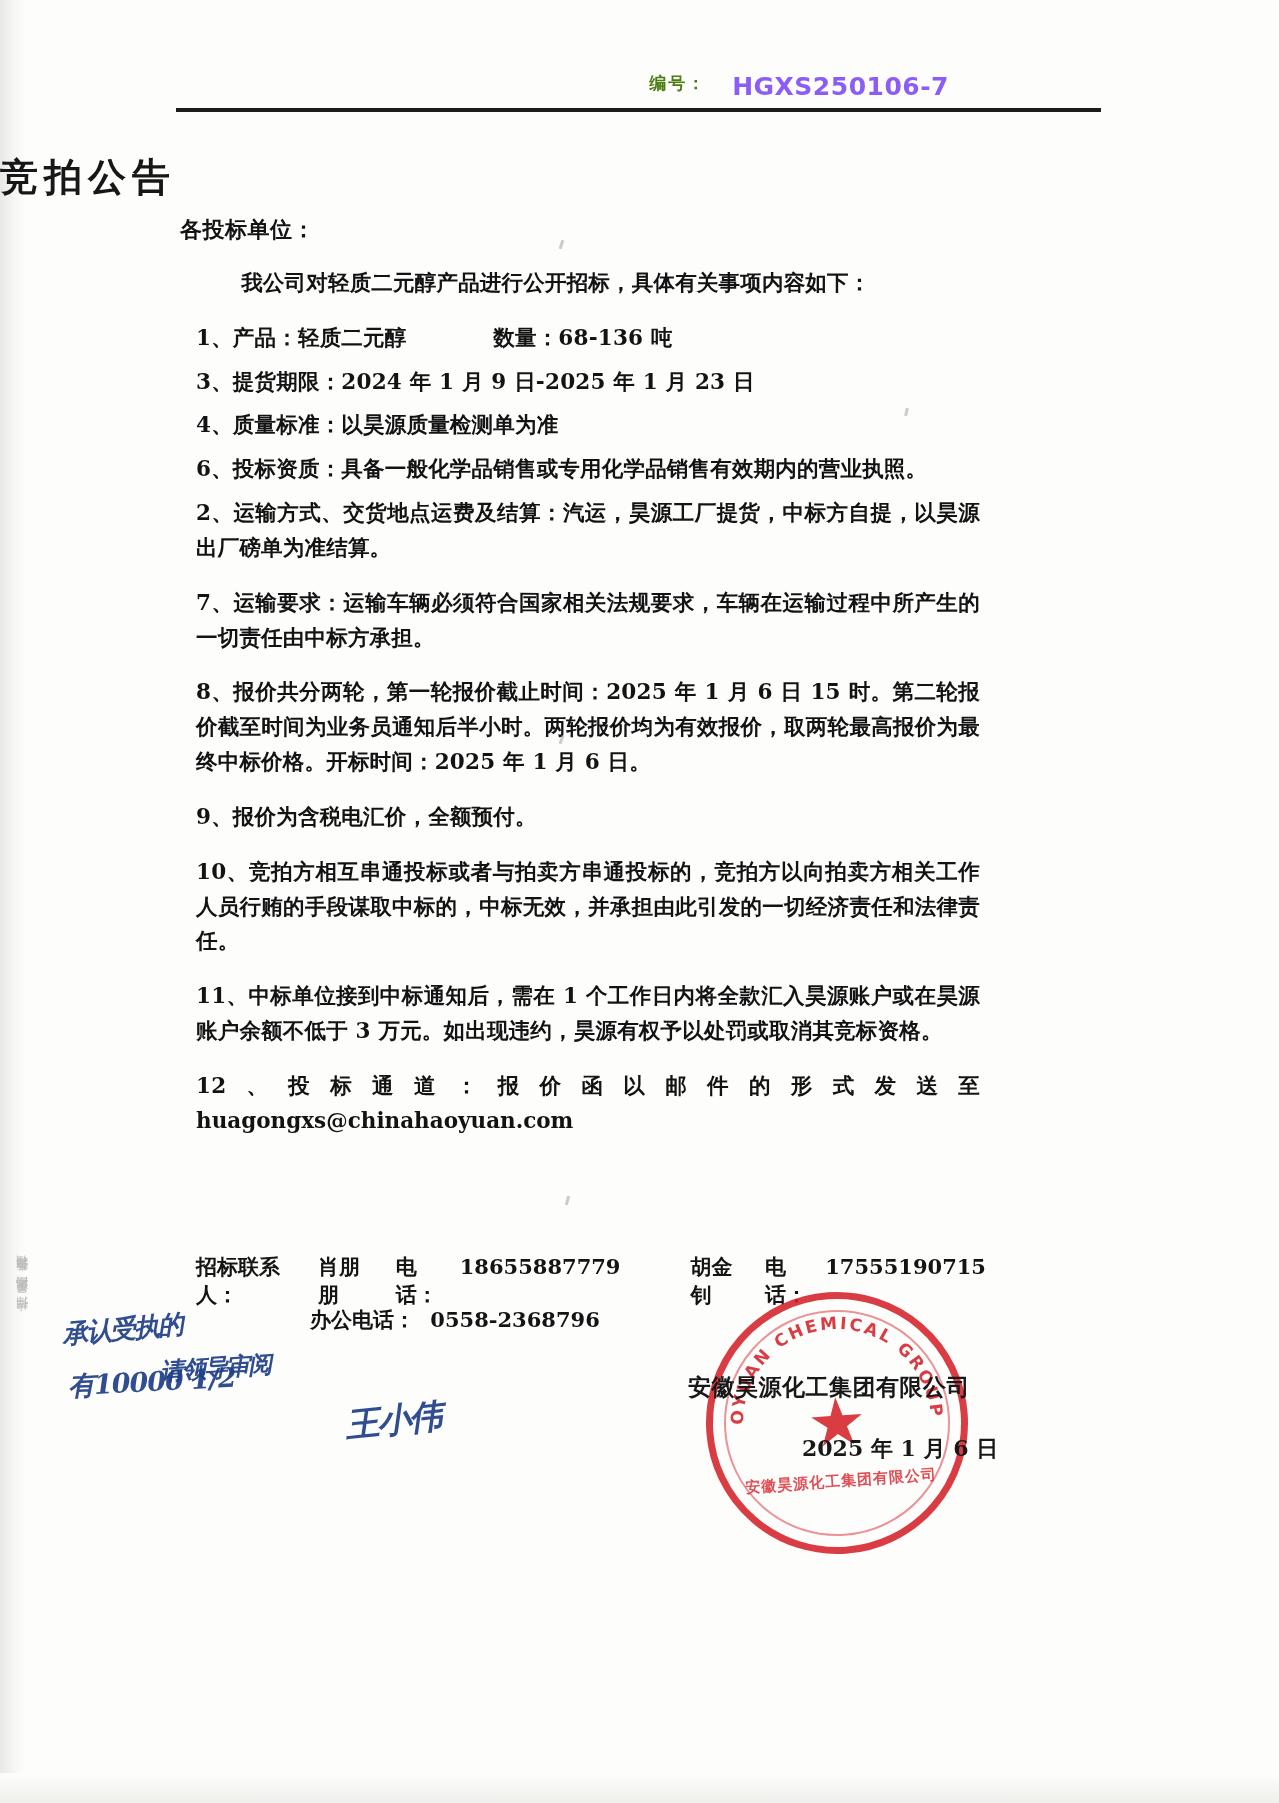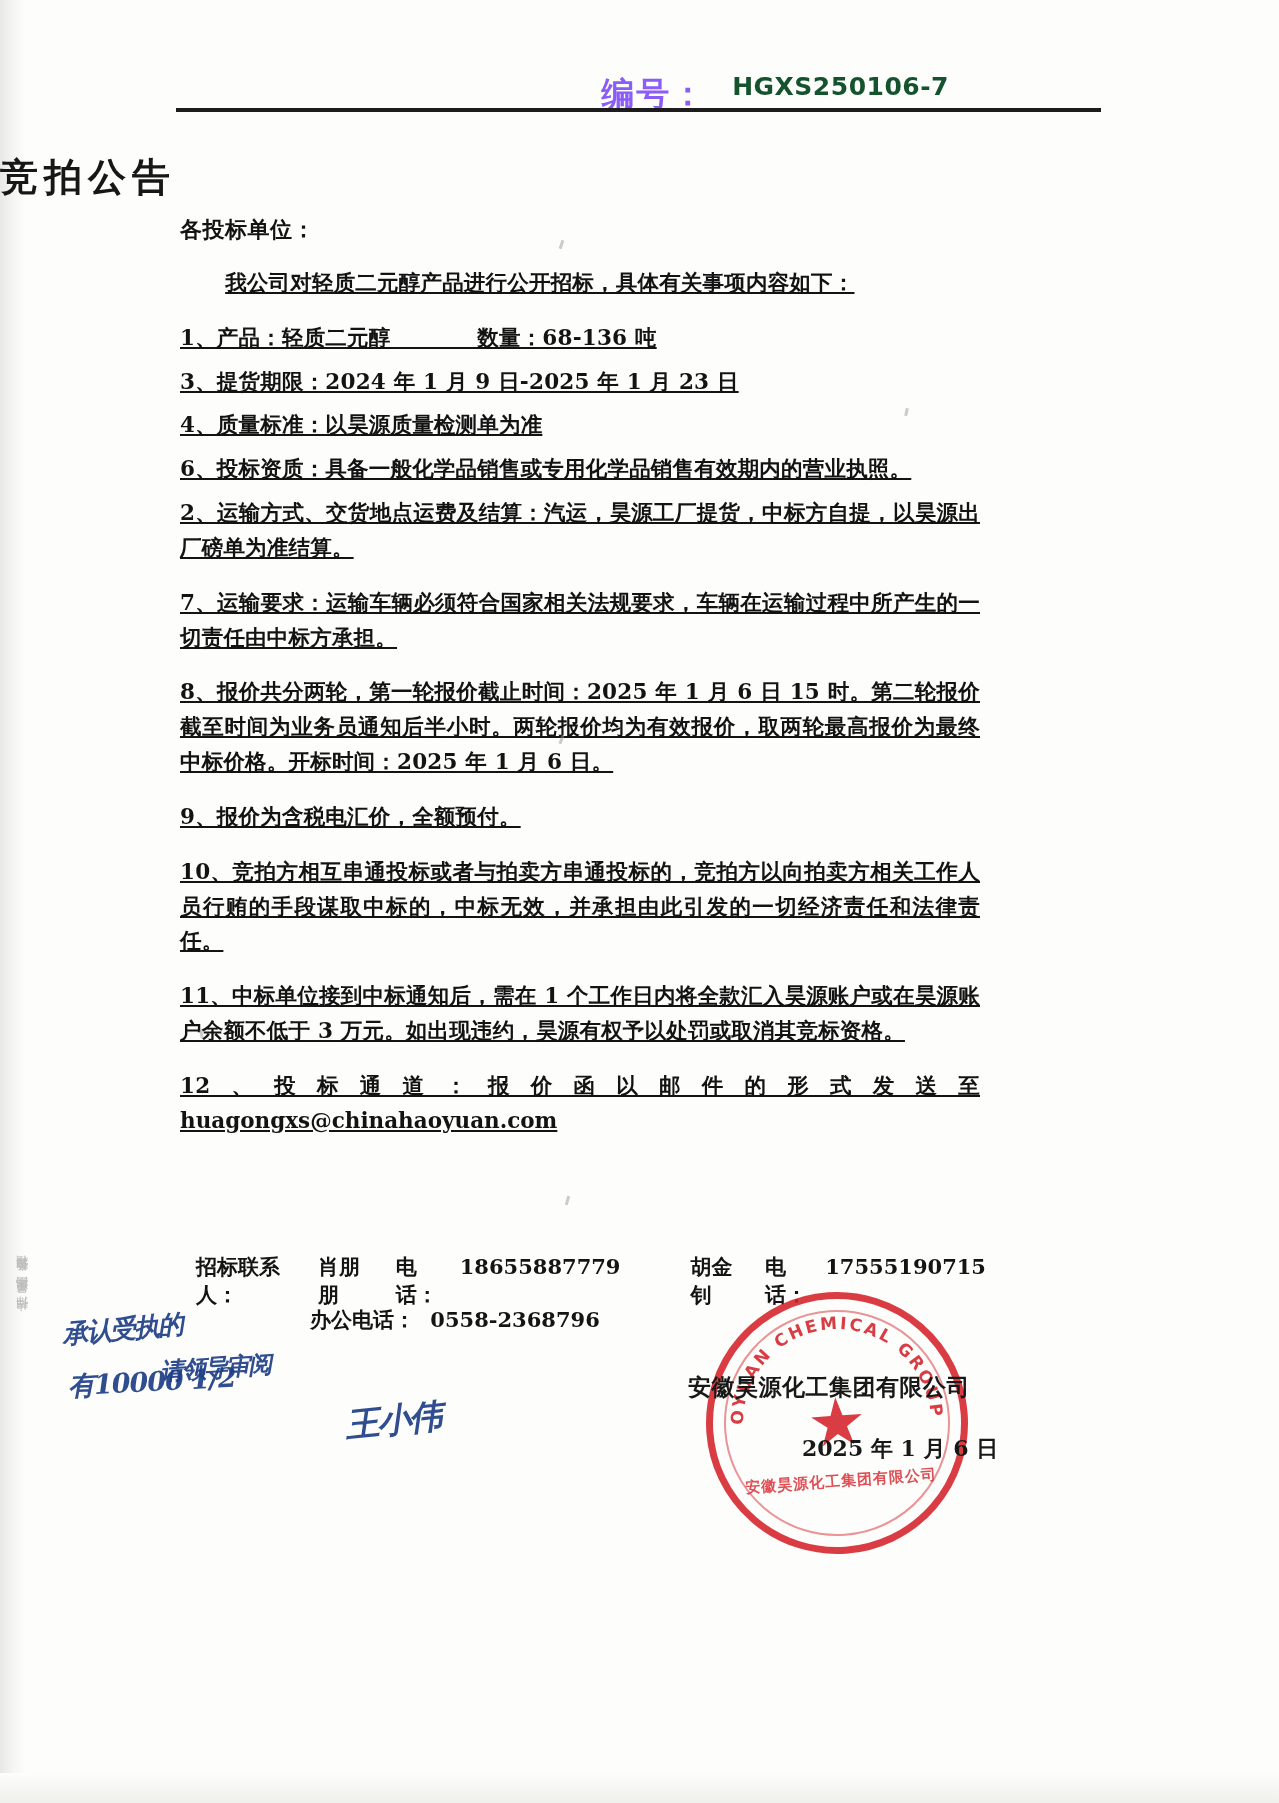--- a/index.html
+++ b/index.html
@@ -56,29 +56,29 @@
     left: 0;
     width: 100%;
     display: flex;
     justify-content: flex-end;
     padding-right: 330px;
     box-sizing: border-box;
   }
   .doc-number-label {
     font-family: "DejaVu Sans", "Liberation Sans", sans-serif;
     font-weight: 700;
-    font-size: 33px;
-    color: #8b5cf6;
+    font-size: 17px;
+    color: #4d7c0f;
     letter-spacing: 2px;
   }
   .doc-number-value {
     font-family: "DejaVu Sans", "Liberation Sans", sans-serif;
     font-weight: 700;
     font-size: 25px;
-    color: #14532d;
+    color: #8b5cf6;
     margin-left: 26px;
     letter-spacing: .5px;
   }
   .header-rule {
     position: absolute;
     top: 108px;
     left: 176px;
     width: 925px;
     height: 4px;
     background: #1c1c1c;
@@ -109,24 +109,23 @@
   .salutation {
     font-size: 22px;
     font-weight: 600;
     letter-spacing: .5px;
     margin-bottom: 26px;
   }
   .para {
     font-size: 21.5px;
     letter-spacing: .2px;
     text-align: justify;
-    margin: 0 0 12px 0;
+    margin: 0 0 12px 16px;
     line-height: 1.62;
     font-weight: 600;
-    text-decoration: underline;
   }
   .para.indent { text-indent: 2.1em; }
   .para.gap { margin-bottom: 20px; }
   .para.tight { margin-bottom: 9px; }
   .email {
     font-family: "DejaVu Serif", "Liberation Serif", serif;
     letter-spacing: 0px;
   }
 
   

